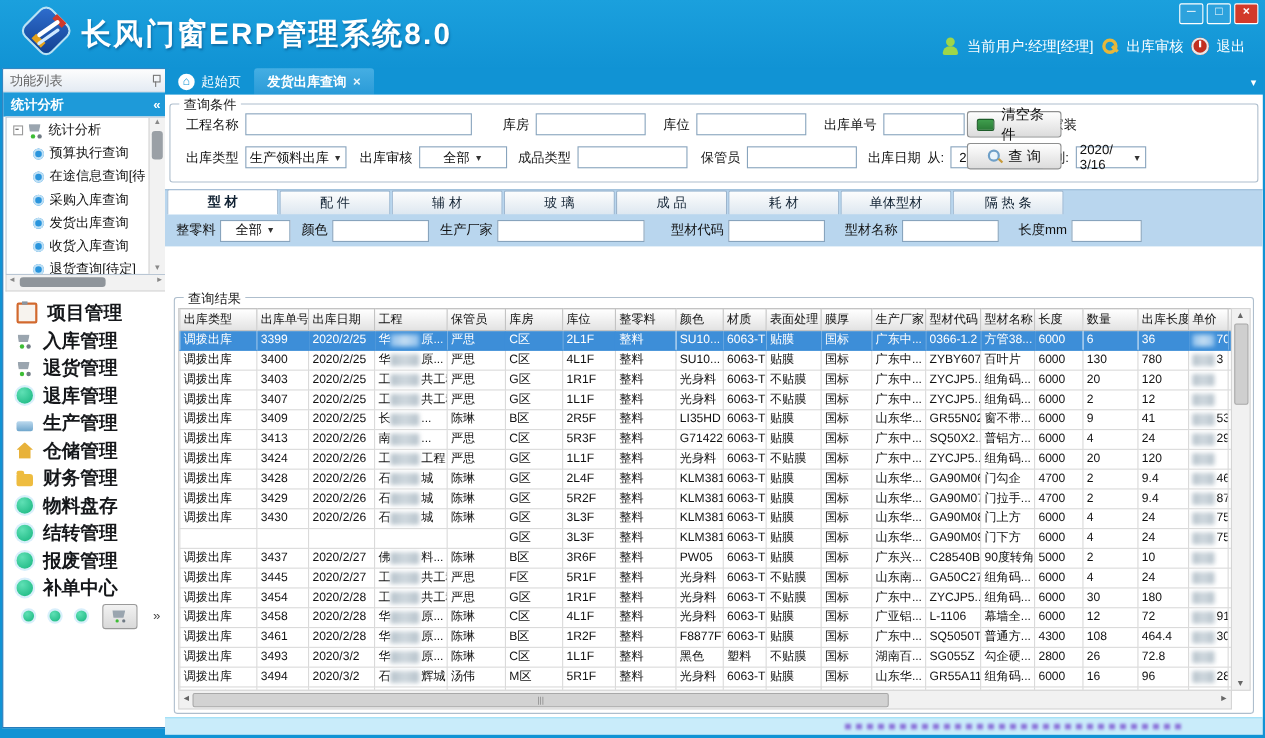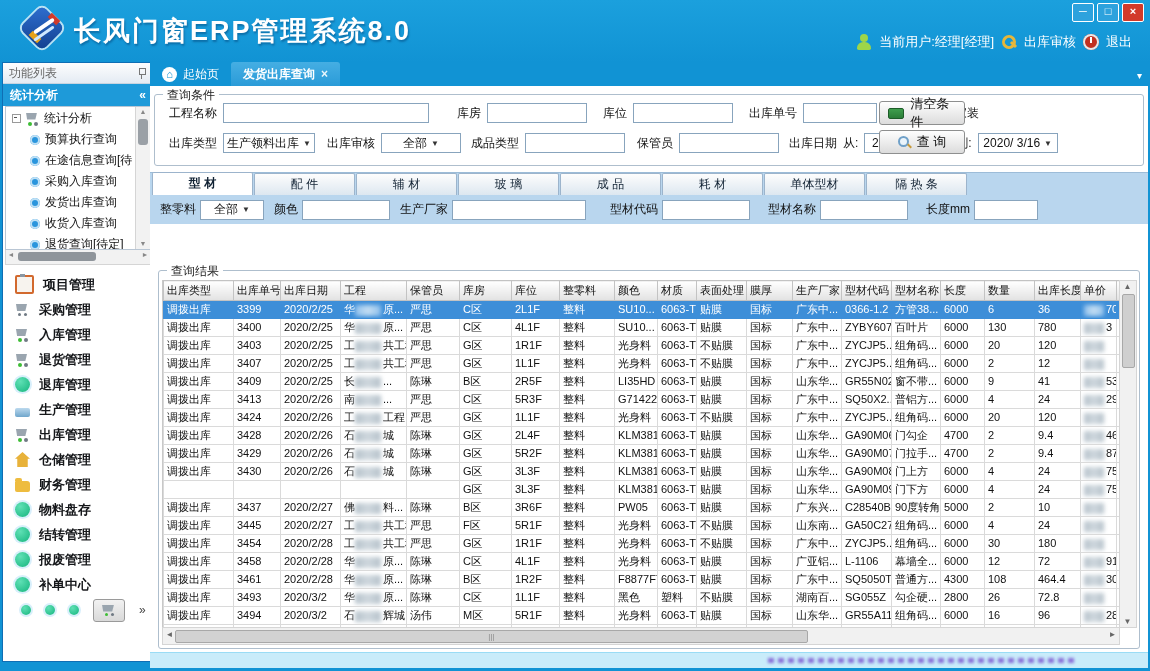--- a/index.html
+++ b/index.html
@@ -44,21 +44,21 @@
   .tree-vscroll{position:absolute;right:0;top:0;width:14px;bottom:0;background:#f2f2f2;border-left:1px solid #d5d5d5;font-size:7px;color:#888;text-align:center;}
   .tree-vscroll .thumb{position:absolute;left:2px;top:12px;width:10px;height:26px;background:#9aa0a6;border-radius:3px;}
   .tree-vscroll .a{position:absolute;left:0;width:14px;height:10px;line-height:10px;cursor:pointer;}
   .tree-vscroll .au{top:0;} .tree-vscroll .ad{bottom:0;}
   .tree-hscroll{position:relative;height:14px;margin:0 2px;background:#f2f2f2;border:1px solid #d5d5d5;border-top:none;font-size:7px;color:#888;}
   .tree-hscroll .thumb{position:absolute;left:12px;top:2px;width:78px;height:9px;background:#8f959b;border-radius:3px;}
   .tree-hscroll .a{position:absolute;top:1px;width:10px;text-align:center;cursor:pointer;}
   .tree-hscroll .al{left:0;} .tree-hscroll .ar{right:0;}
   .modules{padding-top:7px;}
   .mod-item{height:25px;display:flex;align-items:center;gap:9px;padding-left:12px;cursor:pointer;}
-  .mod-item span.mlab{font-size:13px;font-weight:bold;color:#15171a;}
+  .mod-item span.mlab{font-size:17px;font-weight:bold;color:#15171a;}
   .mic{width:15px;height:15px;position:relative;flex:0 0 auto;display:inline-block;}
   .ic-circle{border-radius:50%;background:radial-gradient(circle at 35% 30%,#5fe0b5,#15b57e);box-shadow:0 0 0 2px #d8effb;}
   .ic-cart::before{content:'';position:absolute;left:1px;top:2px;width:11px;height:7px;background:#9aa5af;clip-path:polygon(0 0,100% 0,85% 100%,10% 100%);}
   .ic-cart::after{content:'';position:absolute;left:3px;top:11px;width:3px;height:3px;border-radius:50%;background:#707a84;box-shadow:6px 0 0 #707a84;}
   .ic-cartg::before{content:'';position:absolute;left:1px;top:2px;width:11px;height:7px;background:#9aa5af;clip-path:polygon(0 0,100% 0,85% 100%,10% 100%);}
   .ic-cartg::after{content:'';position:absolute;left:3px;top:11px;width:4px;height:4px;border-radius:50%;background:#3dbd35;box-shadow:6px 0 0 #707a84;}
   .ic-clipboard{border:2px solid #d2692e;border-radius:2px;background:#f7f3ee;}
   .ic-clipboard::before{content:'';position:absolute;left:3px;top:-3px;width:5px;height:3px;background:#8a96a2;}
   .ic-clipboard2{border:2px solid #a8b4c0;border-radius:2px;background:#fcfcfc;}
   .ic-clipboard2::before{content:'';position:absolute;left:3px;top:-3px;width:5px;height:3px;background:#8a96a2;}
@@ -206,42 +206,34 @@
     <span class="a al">◄</span>
     <span class="thumb"></span>
     <span class="a ar">►</span>
   </div>
   <div class="modules" id="modules">
       <div class="mod-item">
         <span class="mic ic-clipboard"></span>
         <span class="mlab">项目管理</span>
       </div>
       <div class="mod-item">
-        <span class="mic ic-cart"></span>
-        <span class="mlab">采购管理</span>
-      </div>
-      <div class="mod-item">
         <span class="mic ic-cartg"></span>
         <span class="mlab">入库管理</span>
       </div>
       <div class="mod-item">
         <span class="mic ic-cartg"></span>
         <span class="mlab">退货管理</span>
       </div>
       <div class="mod-item">
         <span class="mic ic-circle"></span>
         <span class="mlab">退库管理</span>
       </div>
       <div class="mod-item">
         <span class="mic ic-machine"></span>
         <span class="mlab">生产管理</span>
-      </div>
-      <div class="mod-item">
-        <span class="mic ic-cartg"></span>
-        <span class="mlab">出库管理</span>
       </div>
       <div class="mod-item">
         <span class="mic ic-house"></span>
         <span class="mlab">仓储管理</span>
       </div>
       <div class="mod-item">
         <span class="mic ic-folder"></span>
         <span class="mlab">财务管理</span>
       </div>
       <div class="mod-item">
@@ -312,21 +304,21 @@
         <input class="tb" style="width: 92px;">
         <span class="lab" style="width:48px">保管员</span>
         <input class="tb" style="width: 92px;">
         <span class="lab" style="width:58px">出库日期</span>
         <span class="lab">从:</span>
         <span class="dd" style="width:84px">
             <span>2020/ 2/16</span>
             <span class="arr">▼</span>
           </span>
         <span class="lab" style="padding-left:8px">到:</span>
-        <span class="dd" style="width:80px">
+        <span class="dd" style="width:64px">
             <span>2020/ 3/16</span>
             <span class="arr">▼</span>
           </span>
       </div>
       <div class="qbtns">
         <span class="btn">
             <span class="eraser"></span>
             <span>清空条件</span>
           </span>
         <span class="btn">

